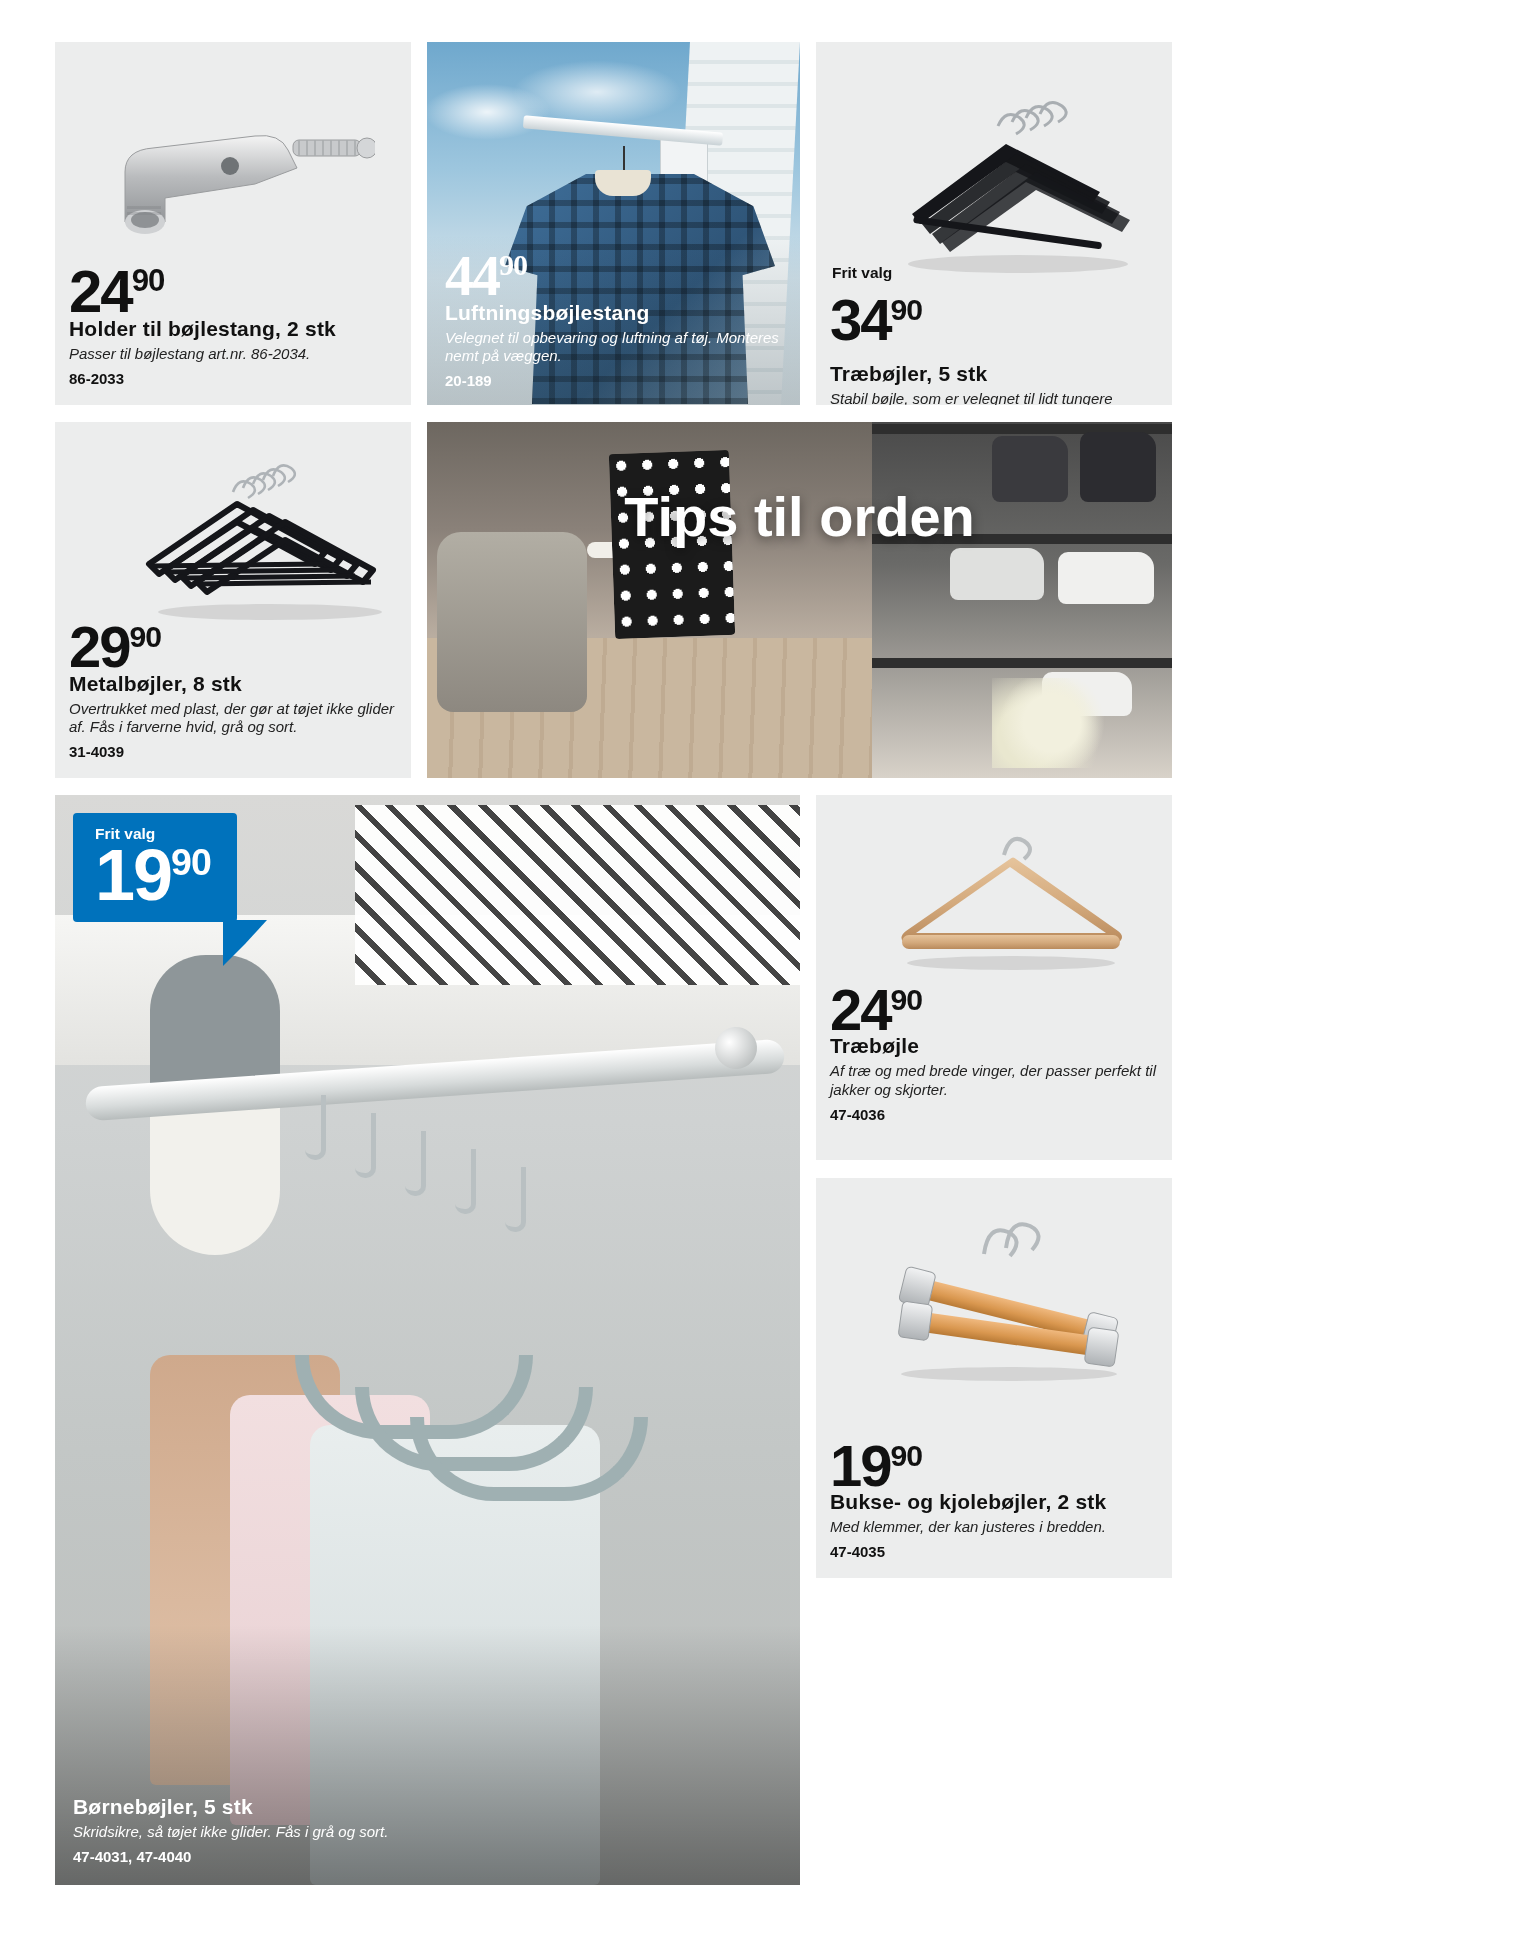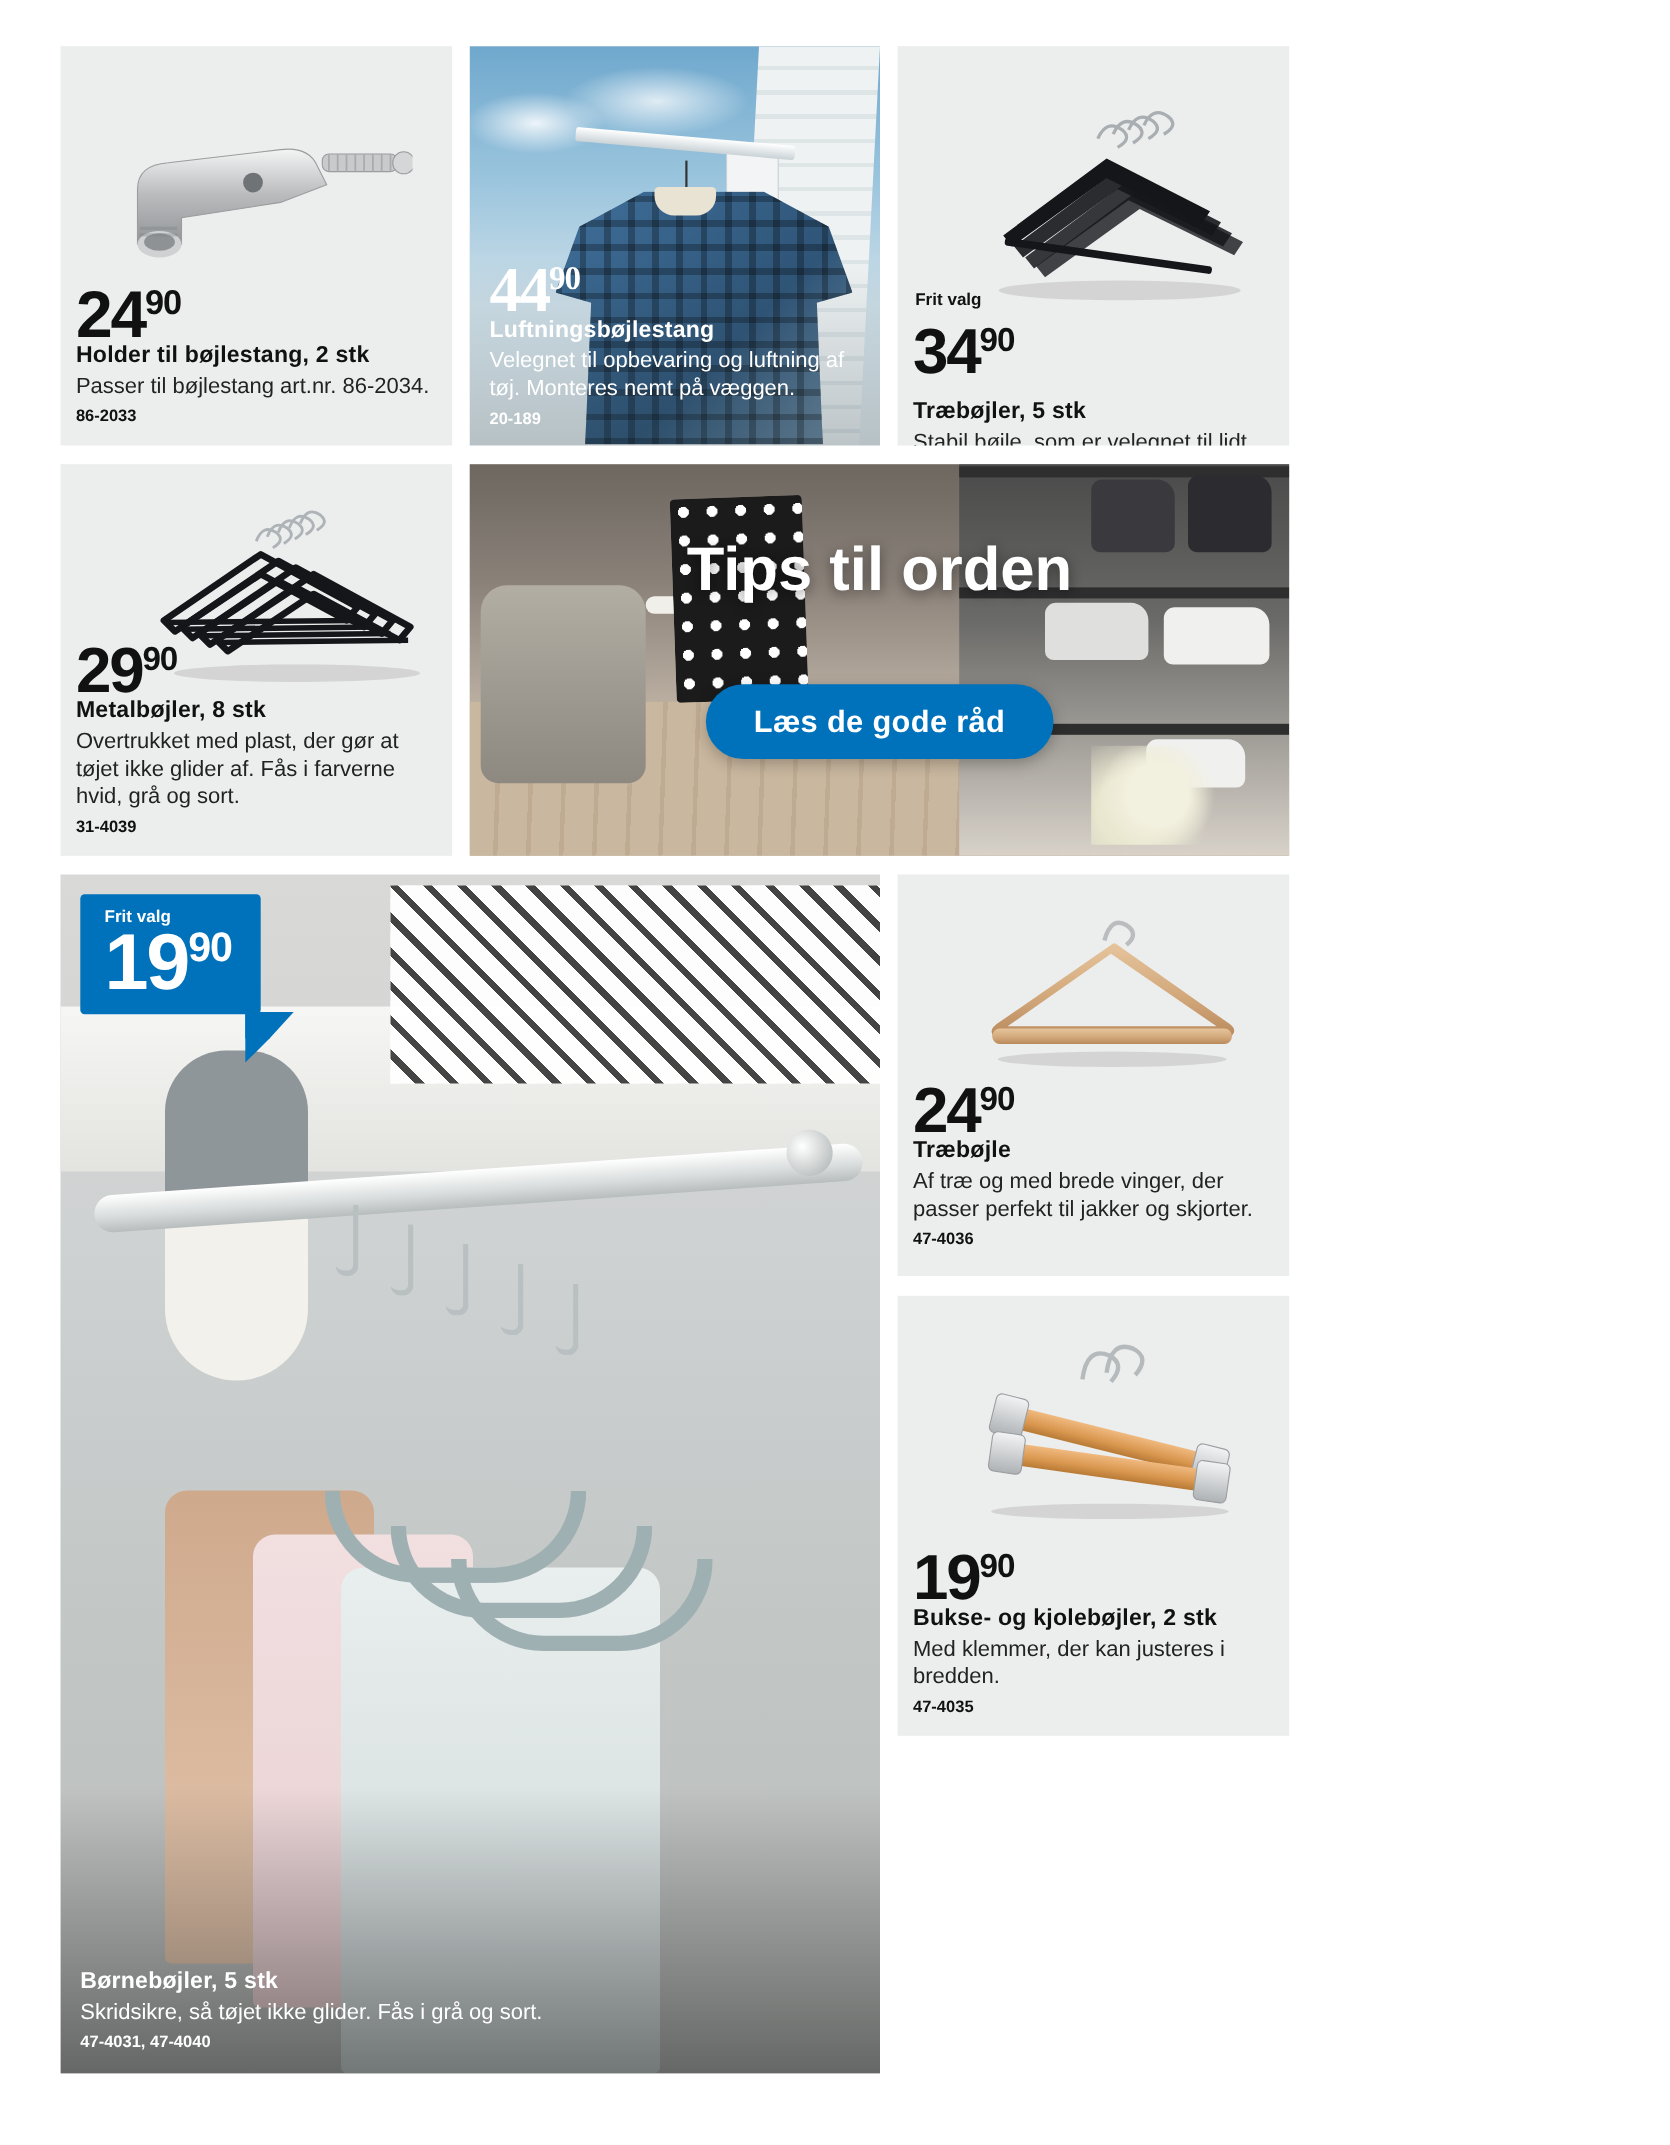--- a/index.html
+++ b/index.html
@@ -48,24 +48,25 @@
 
   .ttl {
     font-weight: bold;
     font-size: 21px;
     color: #111;
     margin: 0;
     letter-spacing: 0.2px;
   }
   .ttl.white { color: #fff; }
   .desc {
-    font-size: 20px;
+    font-size: 15px;
     line-height: 1.25;
     color: #222;
     margin: 4px 0 0 0;
+    font-style: italic;
   }
   .desc.white { color: #fff; }
   .artno {
     font-size: 15px;
     font-weight: bold;
     color: #111;
     margin-top: 6px;
   }
   .artno.white { color: #fff; }
 
@@ -450,21 +451,20 @@
       <div class="shoe" style="right:104px;top:14px;width:76px;height:66px;background:#3a3a3e"></div>
       <div class="shoe" style="right:18px;top:130px;width:96px;height:52px"></div>
       <div class="shoe" style="right:128px;top:126px;width:94px;height:52px;background:#dfe0de"></div>
       <div class="shoe" style="right:40px;top:250px;width:90px;height:44px"></div>
     </div>
     <div class="backpack"></div>
     <div class="table-white"></div>
     <div class="bag-dots"></div>
     <div class="flowers"></div>
     <div class="tips-title">Tips til orden</div>
-    <button class="tips-btn">Læs de gode råd</button>
   </div>
 
   <div class="card photo" id="card-born">
     <div class="closet-shelf"></div>
     <div class="lattice"></div>
     <div class="plush"></div>
     <div class="rod"></div>
     <div class="rod-cap"></div>
 
     <div class="hook" style="left:250px;top:300px"></div>

